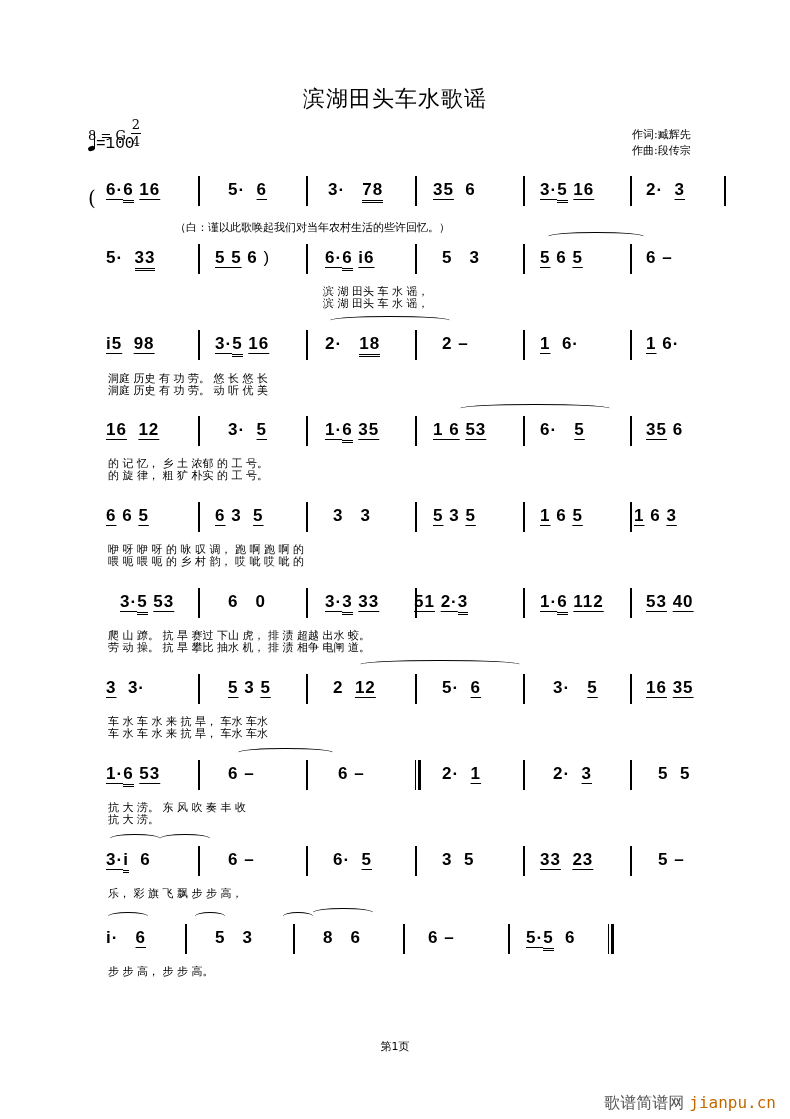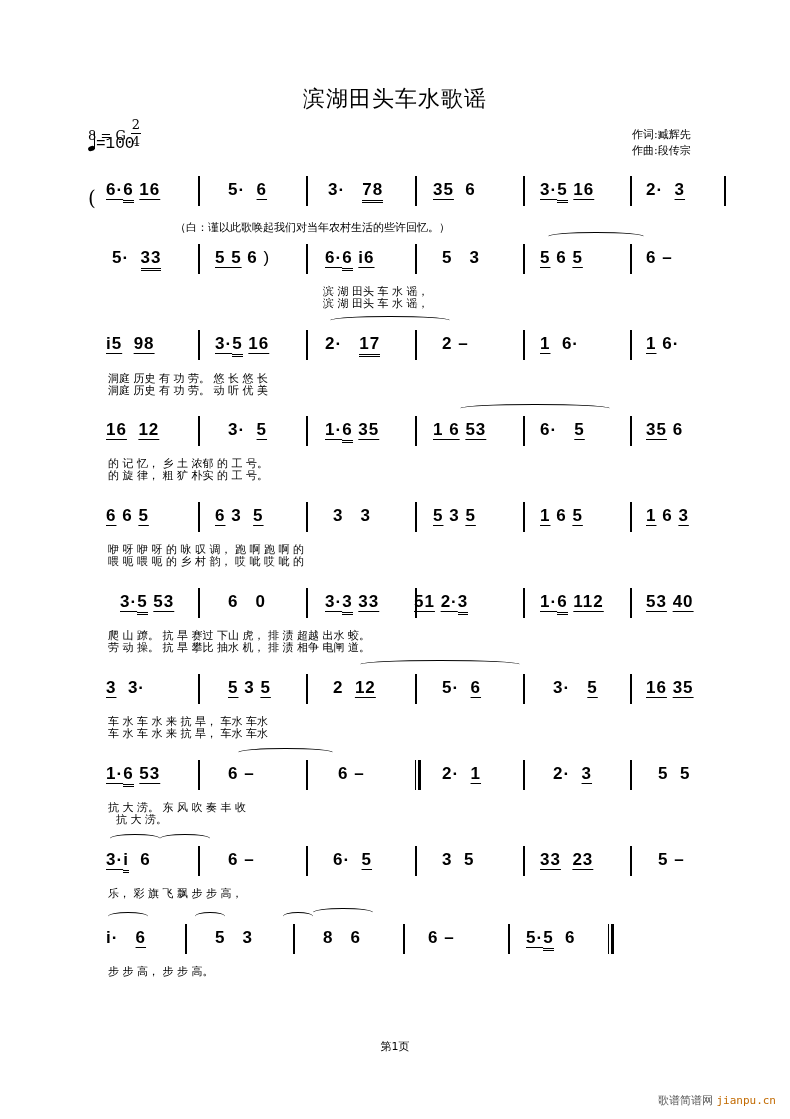--- a/index.html
+++ b/index.html
@@ -23,21 +23,21 @@
   .dblbar::after { content: ""; position: absolute; left: 3px; top: 0; width: 3px; height: 30px; background: #000; }
   .note-group { position: absolute; top: 8px; font-family: "Liberation Sans", sans-serif; font-weight: bold;
                 font-size: 17px; white-space: pre; letter-spacing: 1px; }
   .u1 { text-decoration: underline; text-decoration-thickness: 1px; text-underline-offset: 4px; }
   .u2 { border-bottom: 3px double #000; padding-bottom: 1px; }
   .paren { position: absolute; top: 6px; font-size: 20px; font-family: "DejaVu Serif", serif; font-weight: normal; }
   .lyric { position: absolute; font-size: 11px; line-height: 12px; white-space: pre; }
   .remark { position: absolute; left: 175px; top: 220px; font-size: 11px; }
   .arc { position: absolute; border-top: 1px solid #000; border-radius: 50% 50% 0 0; height: 8px; }
   .footer { position: absolute; left: 0; width: 790px; top: 1039px; text-align: center; font-size: 11px; }
-  .watermark { position: absolute; right: 14px; top: 1093px; font-size: 11px; color: #555; }
+  .watermark { position: absolute; right: 14px; top: 1093px; font-size: 16px; color: #555; }
   .watermark .en { color: #c26a00; font-family: "DejaVu Sans Mono", monospace; }
 </style>
 </head>
 <body>
 
 <div class="title">滨湖田头车水歌谣</div>
 
 <div class="key">8 = G</div>
 <div class="timesig">
   <div>2</div>
@@ -63,42 +63,42 @@
   <div class="barline" style="left:435px"></div>
   <span class="note-group" style="left:452px"><span class="u1">3·</span><span class="u2">5</span> <span class="u1">16</span></span>
   <div class="barline" style="left:542px"></div>
   <span class="note-group" style="left:558px">2·  <span class="u1">3</span></span>
   <div class="barline" style="left:636px"></div>
 </div>
 <div class="remark">（白：谨以此歌唤起我们对当年农村生活的些许回忆。）</div>
 <div class="arc" style="left:548px;top:232px;width:96px"></div>
 
 <div class="row" style="top:240px">
-  <span class="note-group" style="left:24px">5·  <span class="u2">33</span></span>
+  <span class="note-group" style="left:18px">5·  <span class="u2">33</span></span>
   <div class="barline" style="left:110px"></div>
   <span class="note-group" style="left:127px"><span class="u1">5 5</span> 6 <span style="font-weight:normal">)</span></span>
   <div class="barline" style="left:218px"></div>
   <span class="note-group" style="left:237px"><span class="u1">6·</span><span class="u2">6</span> <span class="u1">i6</span></span>
   <div class="barline" style="left:327px"></div>
   <span class="note-group" style="left:354px">5   3</span>
   <div class="barline" style="left:435px"></div>
   <span class="note-group" style="left:452px"><span class="u1">5</span> 6 <span class="u1">5</span></span>
   <div class="barline" style="left:542px"></div>
   <span class="note-group" style="left:558px">6 –</span>
 </div>
 <div class="lyric" style="left:323px;top:286px">滨 湖 田头 车 水 谣，</div>
 <div class="lyric" style="left:323px;top:298px">滨 湖 田头 车 水 谣，</div>
 <div class="arc" style="left:330px;top:316px;width:120px"></div>
 
 <div class="row" style="top:326px">
   <span class="note-group" style="left:18px"><span class="u1">i5</span>  <span class="u1">98</span></span>
   <div class="barline" style="left:110px"></div>
   <span class="note-group" style="left:127px"><span class="u1">3·</span><span class="u2">5</span> <span class="u1">16</span></span>
   <div class="barline" style="left:218px"></div>
-  <span class="note-group" style="left:237px">2·   <span class="u2">17</span></span>
+  <span class="note-group" style="left:237px">2·   <span class="u2">18</span></span>
   <div class="barline" style="left:327px"></div>
   <span class="note-group" style="left:354px">2 –</span>
   <div class="barline" style="left:435px"></div>
   <span class="note-group" style="left:452px"><span class="u1">1</span>  6·</span>
   <div class="barline" style="left:542px"></div>
   <span class="note-group" style="left:558px"><span class="u1">1</span> 6·</span>
 </div>
 <div class="lyric" style="left:108px;top:373px">洞庭 历史 有 功 劳。 悠 长 悠 长</div>
 <div class="lyric" style="left:108px;top:385px">洞庭 历史 有 功 劳。 动 听 优 美</div>
 
@@ -123,21 +123,21 @@
   <span class="note-group" style="left:18px"><span class="u1">6</span> 6 <span class="u1">5</span></span>
   <div class="barline" style="left:110px"></div>
   <span class="note-group" style="left:127px"><span class="u1">6</span> 3  <span class="u1">5</span></span>
   <div class="barline" style="left:218px"></div>
   <span class="note-group" style="left:245px">3   3</span>
   <div class="barline" style="left:327px"></div>
   <span class="note-group" style="left:345px"><span class="u1">5</span> 3 <span class="u1">5</span></span>
   <div class="barline" style="left:435px"></div>
   <span class="note-group" style="left:452px"><span class="u1">1</span> 6 <span class="u1">5</span></span>
   <div class="barline" style="left:542px"></div>
-  <span class="note-group" style="left:558px"><span class="u1">1</span> 6 <span class="u1">3</span></span>
+  <span class="note-group" style="left:546px"><span class="u1">1</span> 6 <span class="u1">3</span></span>
 </div>
 <div class="lyric" style="left:108px;top:544px">咿 呀 咿 呀 的 咏 叹 调， 跑 啊 跑 啊 的</div>
 <div class="lyric" style="left:108px;top:556px">喂 呃 喂 呃 的 乡 村 韵， 哎 呲 哎 呲 的</div>
 
 <div class="row" style="top:584px">
   <span class="note-group" style="left:32px"><span class="u1">3·</span><span class="u2">5</span> <span class="u1">53</span></span>
   <div class="barline" style="left:110px"></div>
   <span class="note-group" style="left:140px">6   0</span>
   <div class="barline" style="left:218px"></div>
   <span class="note-group" style="left:237px"><span class="u1">3·</span><span class="u2">3</span> <span class="u1">33</span></span>
@@ -176,21 +176,21 @@
   <span class="note-group" style="left:250px">6 –</span>
   <div class="dblbar" style="left:327px"></div>
   <span class="note-group" style="left:354px">2·  <span class="u1">1</span></span>
   <div class="barline" style="left:435px"></div>
   <span class="note-group" style="left:465px">2·  <span class="u1">3</span></span>
   <div class="barline" style="left:542px"></div>
   <span class="note-group" style="left:570px">5  5</span>
 </div>
 <div class="arc" style="left:238px;top:748px;width:95px"></div>
 <div class="lyric" style="left:108px;top:802px">抗 大 涝。 东 风 吹 奏 丰 收</div>
-<div class="lyric" style="left:116px;top:814px">抗 大 涝。</div>
+<div class="lyric" style="left:108px;top:814px">抗 大 涝。</div>
 
 <div class="row" style="top:842px">
   <span class="note-group" style="left:18px"><span class="u1">3·</span><span class="u2">i</span>  6</span>
   <div class="barline" style="left:110px"></div>
   <span class="note-group" style="left:140px">6 –</span>
   <div class="barline" style="left:218px"></div>
   <span class="note-group" style="left:245px">6·  <span class="u1">5</span></span>
   <div class="barline" style="left:327px"></div>
   <span class="note-group" style="left:354px">3  5</span>
   <div class="barline" style="left:435px"></div>

